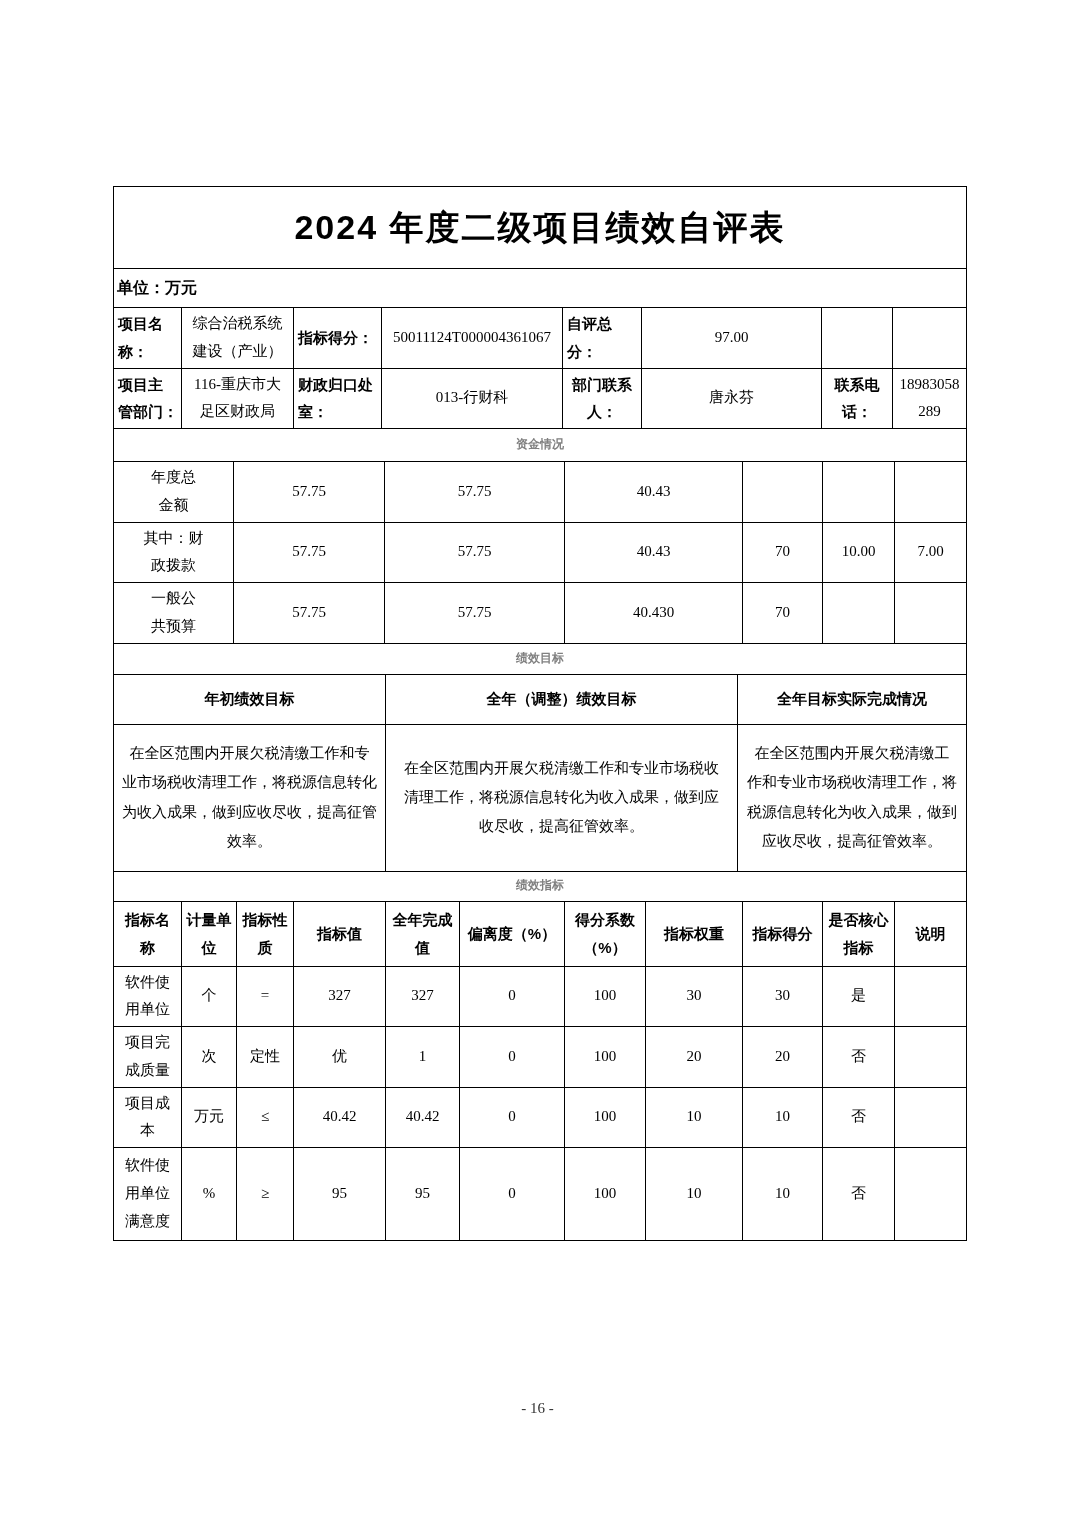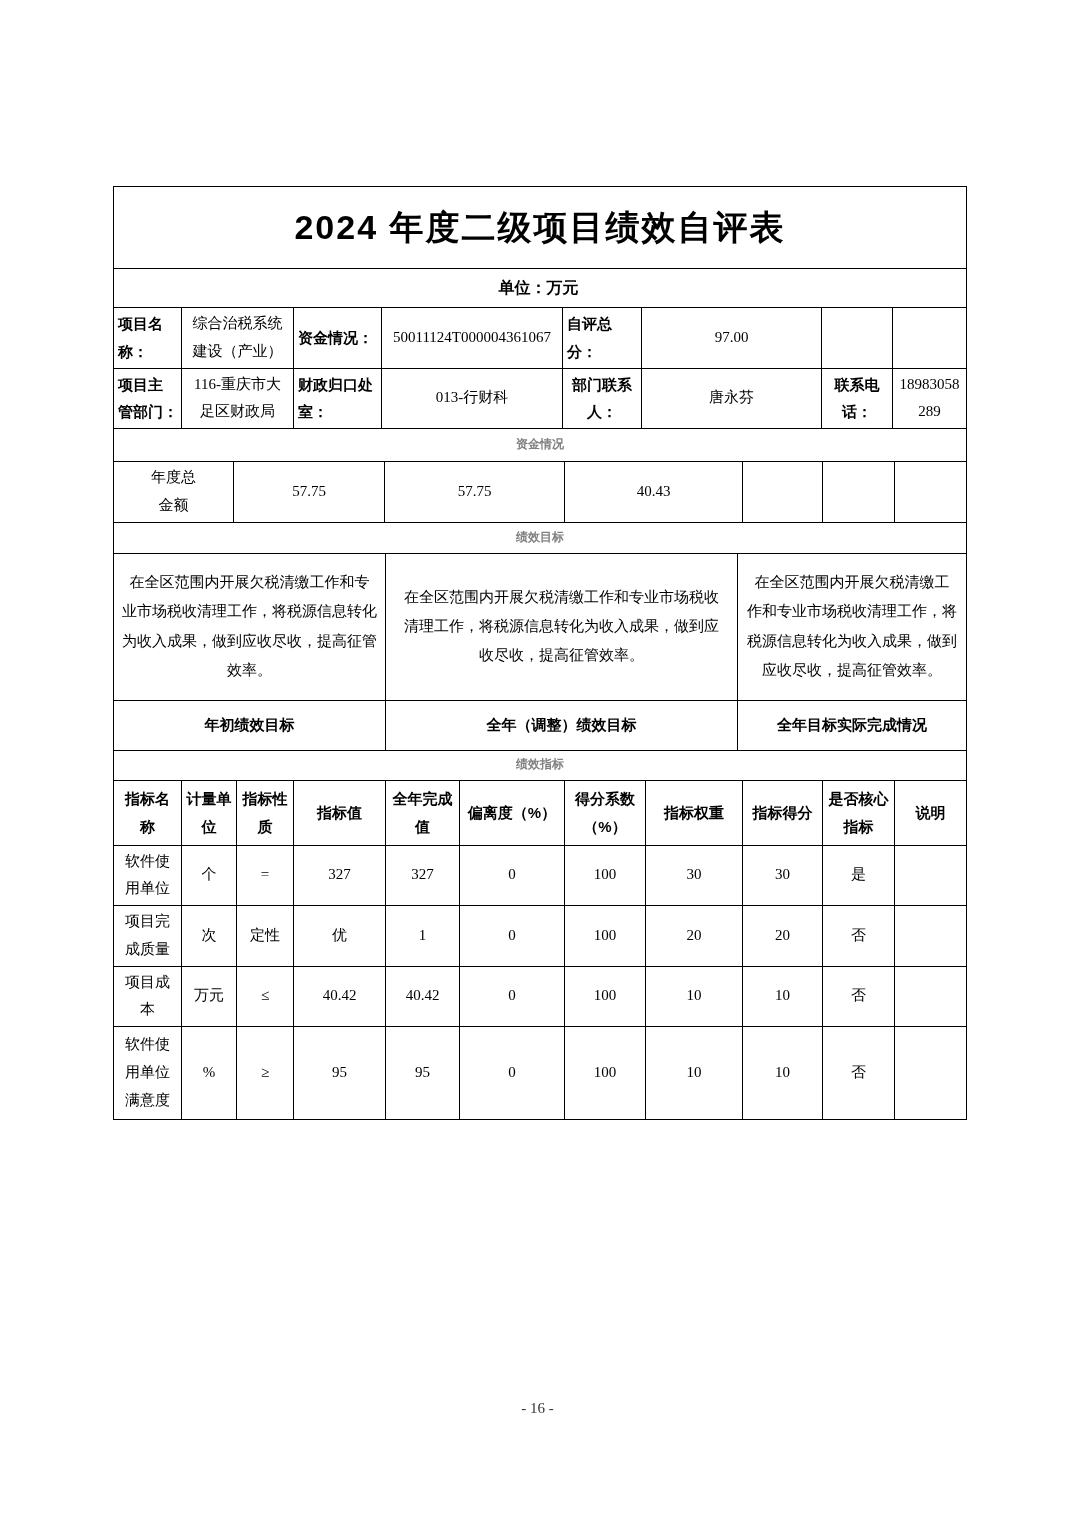--- a/index.html
+++ b/index.html
@@ -13,21 +13,21 @@
     margin:0 auto;
     overflow:hidden;
   }
   .doc { position:absolute; left:113px; top:187px; width:853px; }
   table { border-collapse:collapse; table-layout:fixed; width:853px; margin-top:-1px; }
   td, th { border:1px solid #000; text-align:center; vertical-align:middle;
            font-size:15px; line-height:1.85; white-space:pre-line; overflow:hidden;
            padding:2px 3px; font-weight:normal; }
   .hei { font-family:"Liberation Sans","DejaVu Sans",sans-serif; font-weight:bold; }
   .title-row td { font-size:34px; letter-spacing:2px; border-bottom:1px solid #000; }
-  .unit-row td { text-align:center; font-size:16px; padding-right:6px; line-height:1.4; }
+  .unit-row td { text-align:left; font-size:16px; padding-right:6px; line-height:1.4; }
   .band td { color:#808080; font-size:12px; line-height:1.6; }
   .left { text-align:left; padding-left:4px; }
   .goal-cell { padding:6px 8px; line-height:1.95; }
   .page-number {
     position:absolute; left:0; top:1400px; width:100%;
     text-align:center; font-size:15px; color:#333;
   }
 </style>
 </head>
 <body>
@@ -59,21 +59,21 @@
           <col style="width:180px">
           <col style="width:71px">
           <col style="width:74px">
       </colgroup>
       <tbody>
           <tr style="height:60px">
         <td class="hei left">项目名
 称：</td>
         <td>综合治税系统
 建设（产业）</td>
-        <td class="hei left">资金情况：</td>
+        <td class="hei left">指标得分：</td>
         <td>50011124T000004361067</td>
         <td class="hei left">自评总分：</td>
         <td>97.00</td>
         <td></td>
         <td></td>
       </tr>
       <tr style="height:60px">
         <td class="hei left">项目主
 管部门：</td>
         <td>116-重庆市大
@@ -109,50 +109,70 @@
       <tr style="height:60px">
         <td>年度总
 金额</td>
         <td>57.75</td>
         <td>57.75</td>
         <td>40.43</td>
         <td></td>
         <td></td>
         <td></td>
       </tr>
+      <tr style="height:57px">
+        <td>其中：财
+政拨款</td>
+        <td>57.75</td>
+        <td>57.75</td>
+        <td>40.43</td>
+        <td>70</td>
+        <td>10.00</td>
+        <td>7.00</td>
+      </tr>
+      <tr style="height:57px">
+        <td>一般公
+共预算</td>
+        <td>57.75</td>
+        <td>57.75</td>
+        <td>40.430</td>
+        <td>70</td>
+        <td></td>
+        <td></td>
+      </tr>
     </tbody>
       </table>
 
     <table>
       <colgroup>
         <col style="width:272px">
           <col style="width:352px">
           <col style="width:229px">
       </colgroup>
       <tbody>
           <tr class="band" style="height:31px">
         <td colspan="3" class="hei">绩效目标</td>
+      </tr>
+      <tr style="height:50px">
+        <td class="hei">年初绩效目标</td>
+        <td class="hei">全年（调整）绩效目标</td>
+        <td class="hei">全年目标实际完成情况</td>
       </tr>
       <tr style="height:147px">
         <td class="goal-cell">在全区范围内开展欠税清缴工作和专
 业市场税收清理工作，将税源信息转化
 为收入成果，做到应收尽收，提高征管
 效率。</td>
         <td class="goal-cell">在全区范围内开展欠税清缴工作和专业市场税收
 清理工作，将税源信息转化为收入成果，做到应
 收尽收，提高征管效率。</td>
         <td class="goal-cell">在全区范围内开展欠税清缴工
 作和专业市场税收清理工作，将
 税源信息转化为收入成果，做到
 应收尽收，提高征管效率。</td>
-      </tr>
-      <tr style="height:50px">
-        <td class="hei">年初绩效目标</td>
-        <td class="hei">全年（调整）绩效目标</td>
-        <td class="hei">全年目标实际完成情况</td>
       </tr>
     </tbody>
       </table>
 
     <table>
       <colgroup>
         <col style="width:68px">
           <col style="width:55px">
           <col style="width:57px">
           <col style="width:92px">

